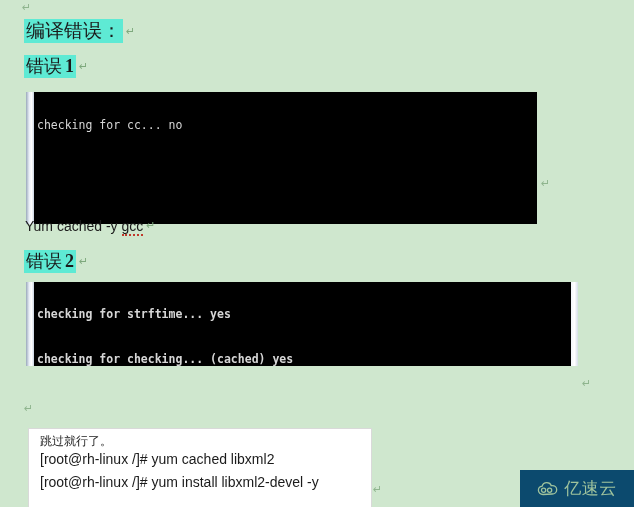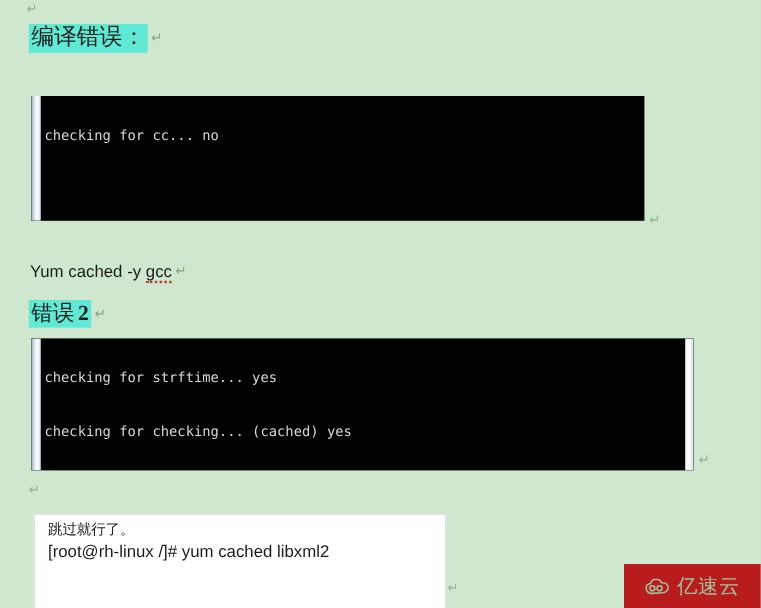--- a/index.html
+++ b/index.html
@@ -118,30 +118,31 @@
   .term .lines {
     position: absolute;
     left: 11px;
     top: 0;
   }
   .term .line {
     height: 15px;
   }
   .term1 {
     left: 26px;
-    top: 80px;
+    top: 92px;
     width: 511px;
-    height: 104px;
+    height: 132px;
   }
   .term1 .lines { top: -4px; }
   .term2 {
     left: 26px;
     top: 282px;
     width: 552px;
-    height: 110px;
+    height: 84px;
+    font-weight: bold;
   }
   .term2 .lines { top: -5px; }
 
   
   .notebox {
     position: absolute;
     left: 28px;
     top: 428px;
     width: 344px;
     height: 82px;
@@ -160,21 +161,21 @@
   .nl1 { top: 22px; font-size: 14px; }
   .nl2 { top: 45px; font-size: 14px; }
 
   
   .watermark {
     position: absolute;
     right: 0px;
     bottom: 0px;
     width: 114px;
     height: 37px;
-    background: #b91c1c;
+    background: #0c4a6e;
     display: flex;
     align-items: center;
     justify-content: center;
     gap: 5px;
   }
   .watermark .wm-text {
     color: #9fc39d;
     font-size: 17px;
     font-family: "Liberation Sans", sans-serif;
     letter-spacing: 0.5px;
@@ -185,20 +186,23 @@
 <body>
 
 <div class="page">
 
   <span class="pilcrow" style="left:22px; top:2px;">↵</span>
 
   <div class="heading h-main">
     <span class="hl">编译错误：</span><span class="ret">↵</span>
   </div>
 
+  <div class="heading h-sub">
+    <span class="hl"><span>错误</span><span class="num">1</span></span><span class="ret">↵</span>
+  </div>
 
   <div class="term term1">
     <div class="scroll-left"></div>
     <div class="lines">
       <div class="line">checking for cc... no</div>
       
       
       
       
       
@@ -228,20 +232,21 @@
       
     </div>
   </div>
   <span class="pilcrow" style="left:582px; top:378px;">↵</span>
 
   <span class="pilcrow" style="left:24px; top:403px;">↵</span>
 
   <div class="notebox">
     <div class="nline nl0">跳过就行了。</div>
     <div class="nline nl1">[root@rh-linux /]# yum cached libxml2</div>
+    <div class="nline nl2">[root@rh-linux /]# yum install libxml2-devel -y</div>
   </div>
   <span class="pilcrow" style="left:373px; top:484px;">↵</span>
 
   <div class="watermark">
     <span>
       <svg width="22" height="14" viewBox="0 0 22 14" aria-hidden="true">
         <path d="M6 12.5c-2.6 0-4.6-1.9-4.6-4.2 0-2.1 1.6-3.8 3.8-4.1C5.7 2 7.6.7 9.8.7c2.1 0 3.9 1.2 4.5 3 0.3-.07 .6-.1 1-.1 2.5 0 4.4 1.8 4.4 4.1 0 2.4-2 4.3-4.6 4.3z" fill="none" stroke="#9fc39d" stroke-width="1.3"></path>
         <circle cx="6.6" cy="8.3" r="2.1" fill="none" stroke="#9fc39d" stroke-width="1.3"></circle>
         <circle cx="12.6" cy="8.3" r="2.1" fill="none" stroke="#9fc39d" stroke-width="1.3"></circle>
       </svg>

